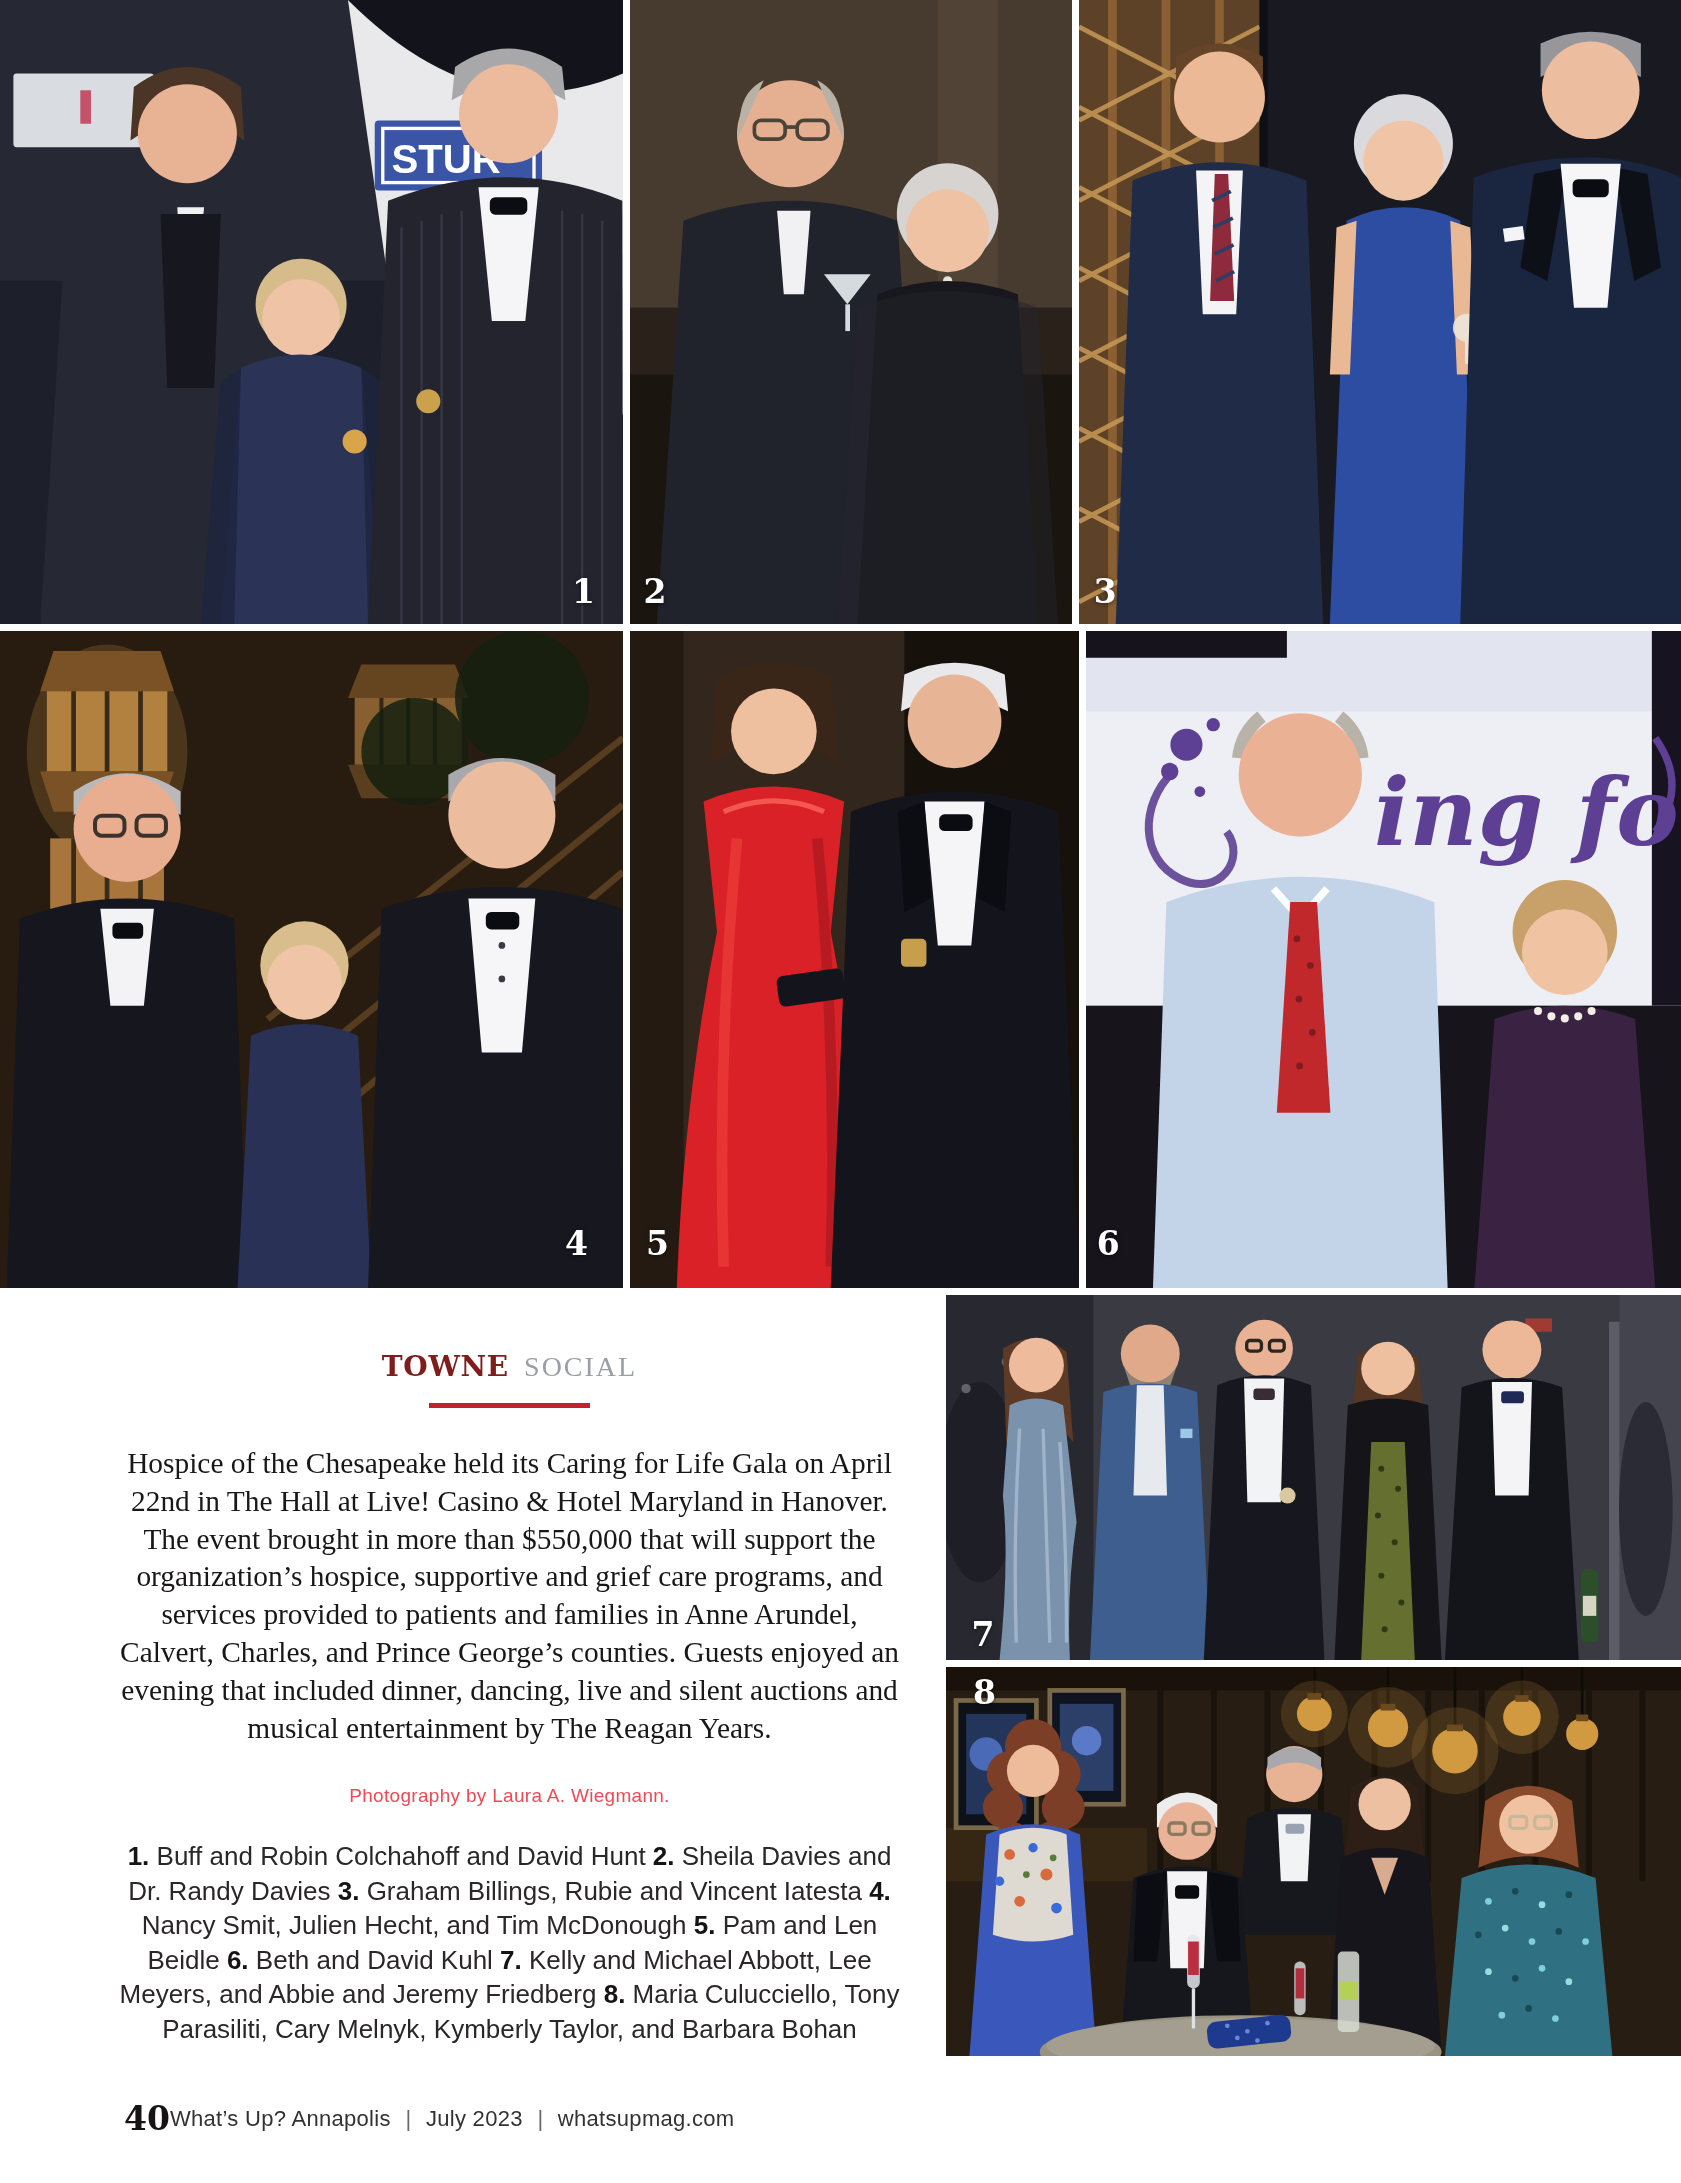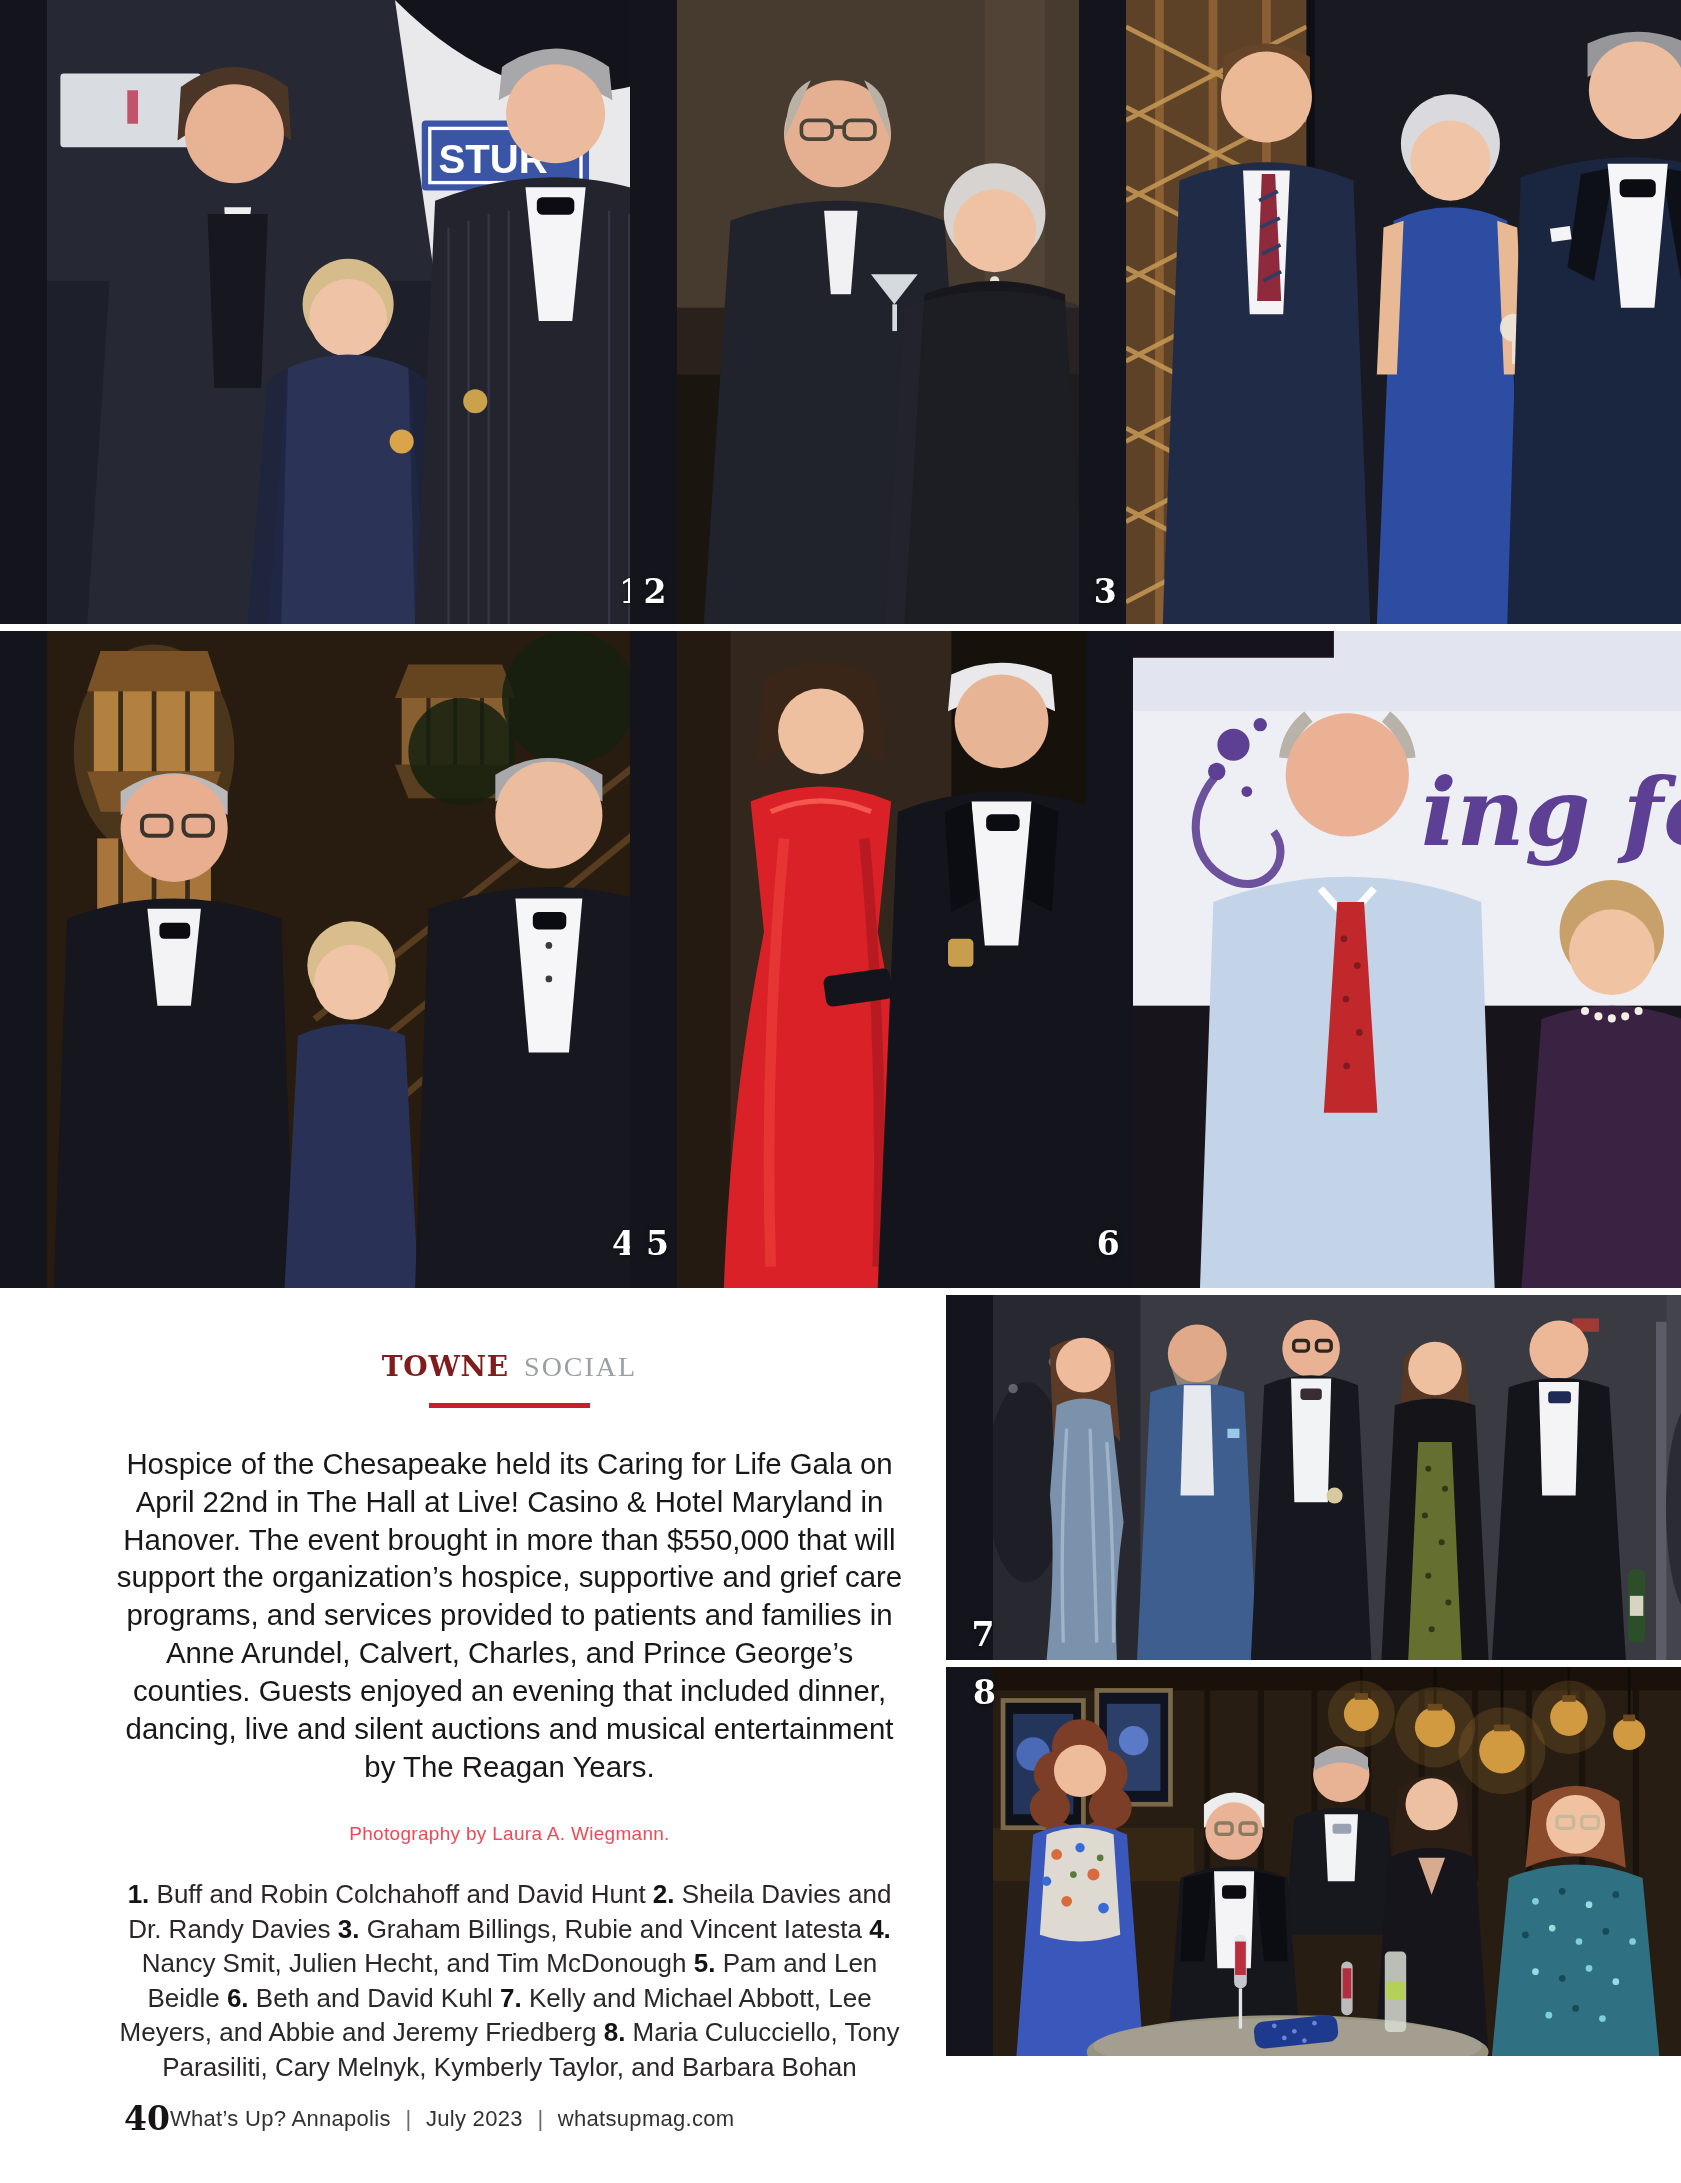--- a/index.html
+++ b/index.html
@@ -1,19 +1,19 @@
 <!DOCTYPE html>
 <html style="font-size:10.7px"><head>
 <meta charset="utf-8">
 <style>
   html,body{margin:0;padding:0;background:#ffffff;}
   .page{position:relative;width:1681px;height:2183px;background:#ffffff;overflow:hidden;
         font-family:"Liberation Sans",sans-serif;}
   
-  .photo{position:absolute;overflow:hidden;background:#14151c;padding-left:47px;}
+  .photo{position:absolute;overflow:hidden;background:#14151c;}
   .photo svg{width:100%;height:100%;display:block;}
   #p1{left:0;top:0;width:623px;height:624px;}
   #p2{left:630px;top:0;width:442px;height:624px;}
   #p3{left:1079px;top:0;width:602px;height:624px;}
   #p4{left:0;top:631px;width:623px;height:657px;}
   #p5{left:630px;top:631px;width:449px;height:657px;}
   #p6{left:1086px;top:631px;width:596px;height:657px;}
   #p7{left:946px;top:1295px;width:736px;height:365px;}
   #p8{left:946px;top:1667px;width:736px;height:389px;}
   .pnum{position:absolute;color:#ffffff;font-family:"DejaVu Serif",serif;font-weight:700;
@@ -28,21 +28,21 @@
   #p8 .pnum{left:27px;top:9.4px;}
   
   .text-col{position:absolute;left:87px;top:1288px;width:845px;text-align:center;color:#161314;}
   .kicker{margin-top:62px;font-size:28px;letter-spacing:0.7px;}
   .kicker .k-bold{font-family:"DejaVu Serif",serif;font-weight:700;color:#7f1d1d;}
   .kicker .k-light{font-family:Liberation Serif, serif;color:#9b9fa3;letter-spacing:2px;margin-left:6.7px;}
   .rule{width:161px;height:4.7px;margin:20px auto 0;}
   .title{margin-top:35px;font-family:"DejaVu Serif",serif;font-weight:700;font-size:71px;
          letter-spacing:-2px;color:#141112;line-height:1.05;}
   .title .squeeze{display:inline-block;transform:scaleX(.88);transform-origin:50% 50%;}
-  .intro{margin:37px auto 0;max-width:796px;font-family:Liberation Sans, sans-serif;
+  .intro{margin:37px auto 0;max-width:796px;font-family:Liberation Serif, serif;
          font-size:29.4px;line-height:1.29;color:#191717;}
   .credit{margin-top:37px;font-size:19px;letter-spacing:0.3px;}
   .captions{margin:32px auto 0;max-width:803px;font-size:26px;line-height:1.33;color:#2b2627;}
   .captions b{color:#161314;}
   
   .footer{position:absolute;left:124px;top:2099px;display:flex;align-items:center;}
   .footer .page-num{font-family:"DejaVu Serif",serif;font-weight:700;font-size:33px;color:#161314;}
   .footer .foot-text{font-size:22px;color:#333233;letter-spacing:0.3px;}
   .footer .foot-sep{color:#6a6a6a;margin:0 14.7px;font-size:22px;}
 </style>

